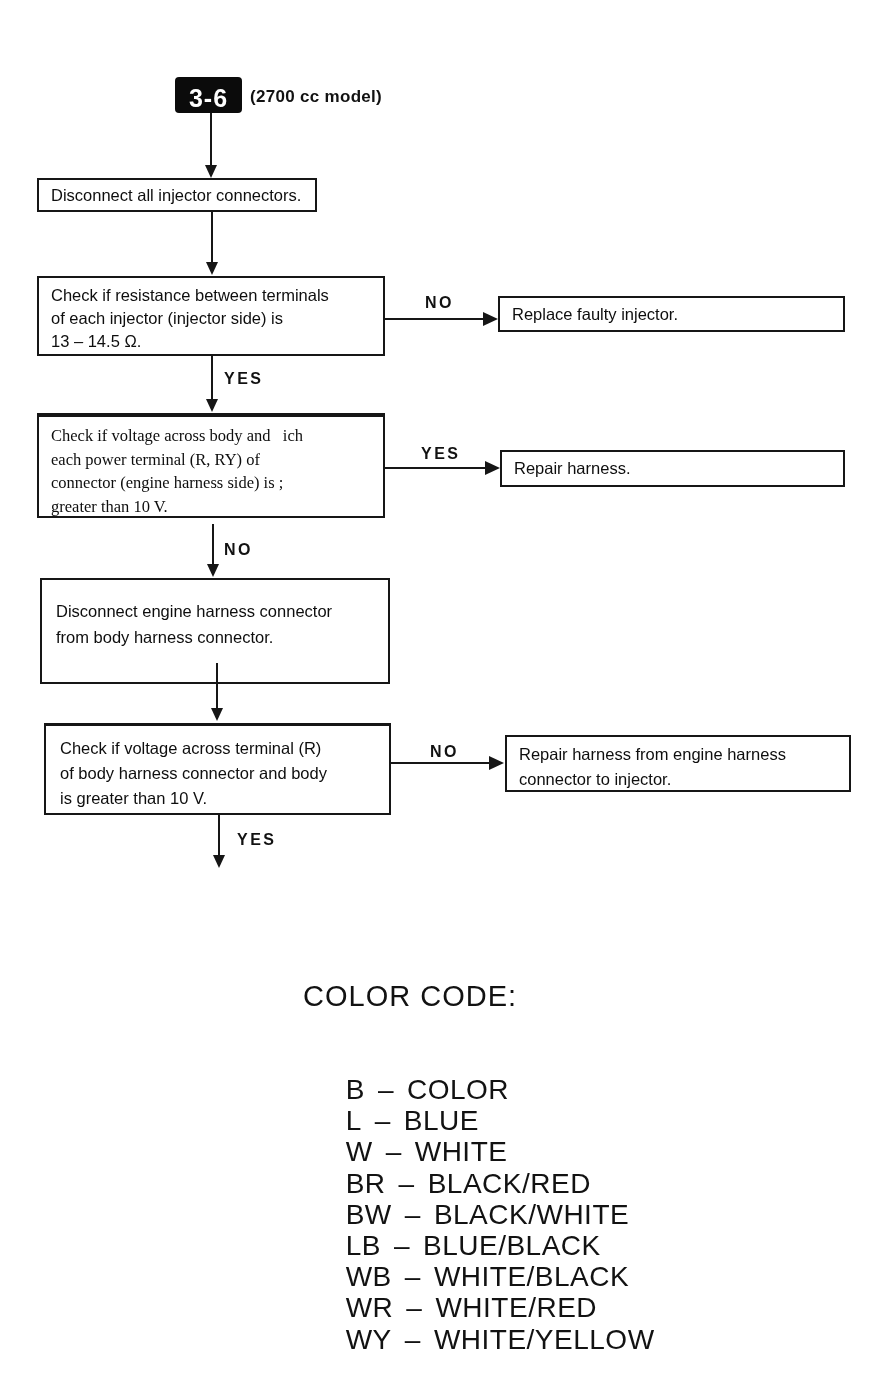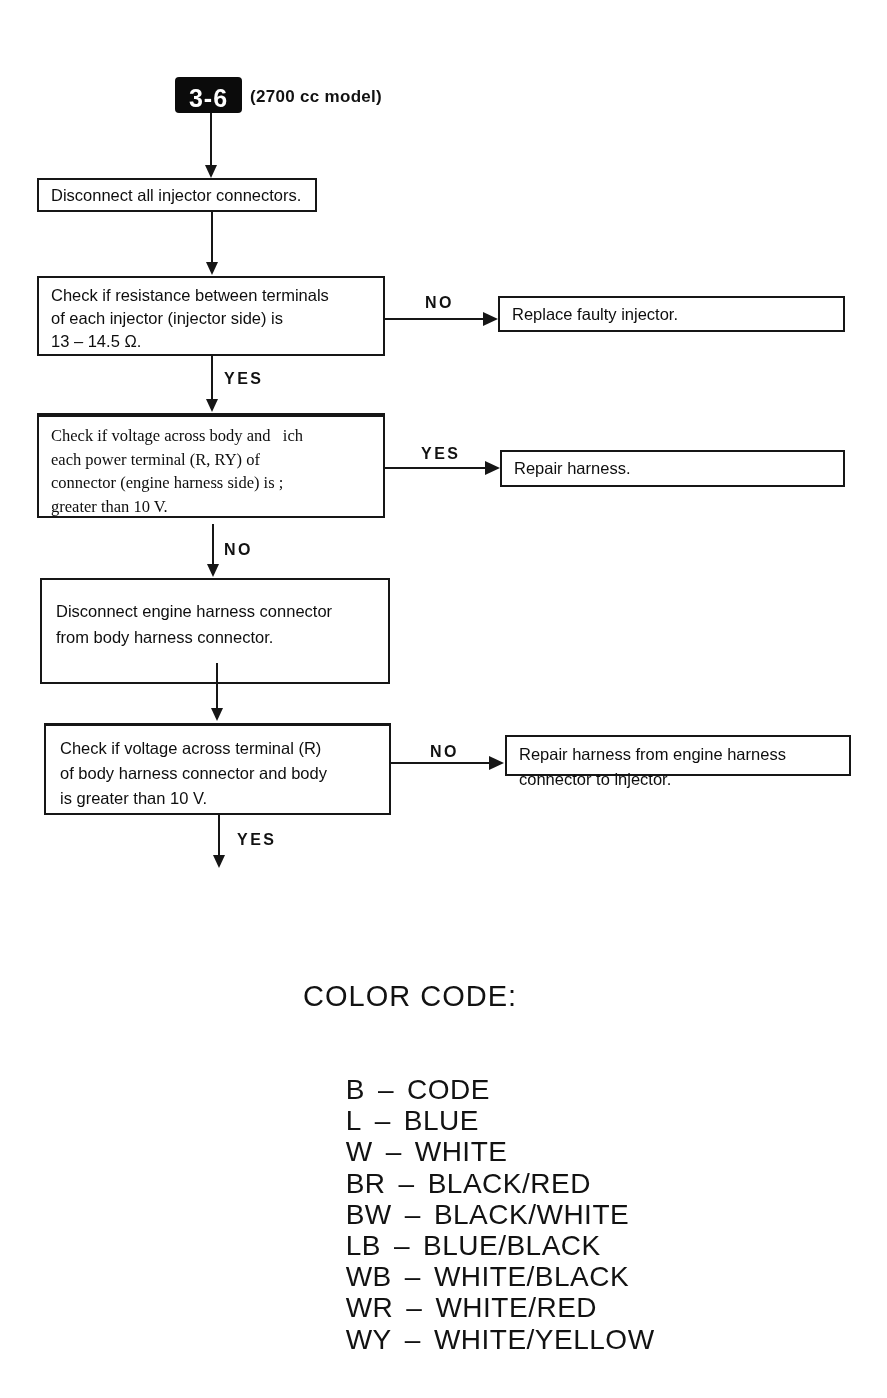--- a/index.html
+++ b/index.html
@@ -122,35 +122,35 @@
 
   <div class="fbox thick-top3" style="left:44px;top:723px;width:347px;height:92px;line-height:25px;padding-top:10px;padding-left:14px;">
     <div class="tline">Check if voltage across terminal (R)</div>
     <div class="tline">of body harness connector and body</div>
     <div class="tline">is greater than 10 V.</div>
   </div>
 
   <div class="branch-label" style="left:430px;top:743px;">NO</div>
   <div class="hline" style="left:391px;top:762px;width:100px;"></div>
   <div class="arrow-right" style="left:489px;top:756px;"></div>
-  <div class="fbox" style="left:505px;top:735px;width:346px;height:41px;line-height:25px;padding-top:5px;">
+  <div class="fbox" style="left:505px;top:735px;width:346px;height:57px;line-height:25px;padding-top:5px;">
     <div class="tline">Repair harness from engine harness</div>
     <div class="tline">connector to injector.</div>
   </div>
 
   <div class="branch-label" style="left:237px;top:831px;">YES</div>
   <div class="vline" style="left:218px;top:815px;height:41px;width:1.5px;"></div>
   <div class="arrow-down" style="left:213px;top:855px;"></div>
 
 
   <div class="cc-title">COLOR CODE:</div>
 
   <div class="cc-list">
     <div class="cc-row">
-      <span class="cc-code">B</span><span class="cc-dash">–</span><span class="cc-name">CODE</span>
+      <span class="cc-code">B</span><span class="cc-dash">–</span><span class="cc-name">COLOR</span>
     </div>
     <div class="cc-row">
       <span class="cc-code">L</span><span class="cc-dash">–</span><span class="cc-name">BLUE</span>
     </div>
     <div class="cc-row">
       <span class="cc-code">W</span><span class="cc-dash">–</span><span class="cc-name">WHITE</span>
     </div>
     <div class="cc-row">
       <span class="cc-code">BR</span><span class="cc-dash">–</span><span class="cc-name">BLACK/RED</span>
     </div>

